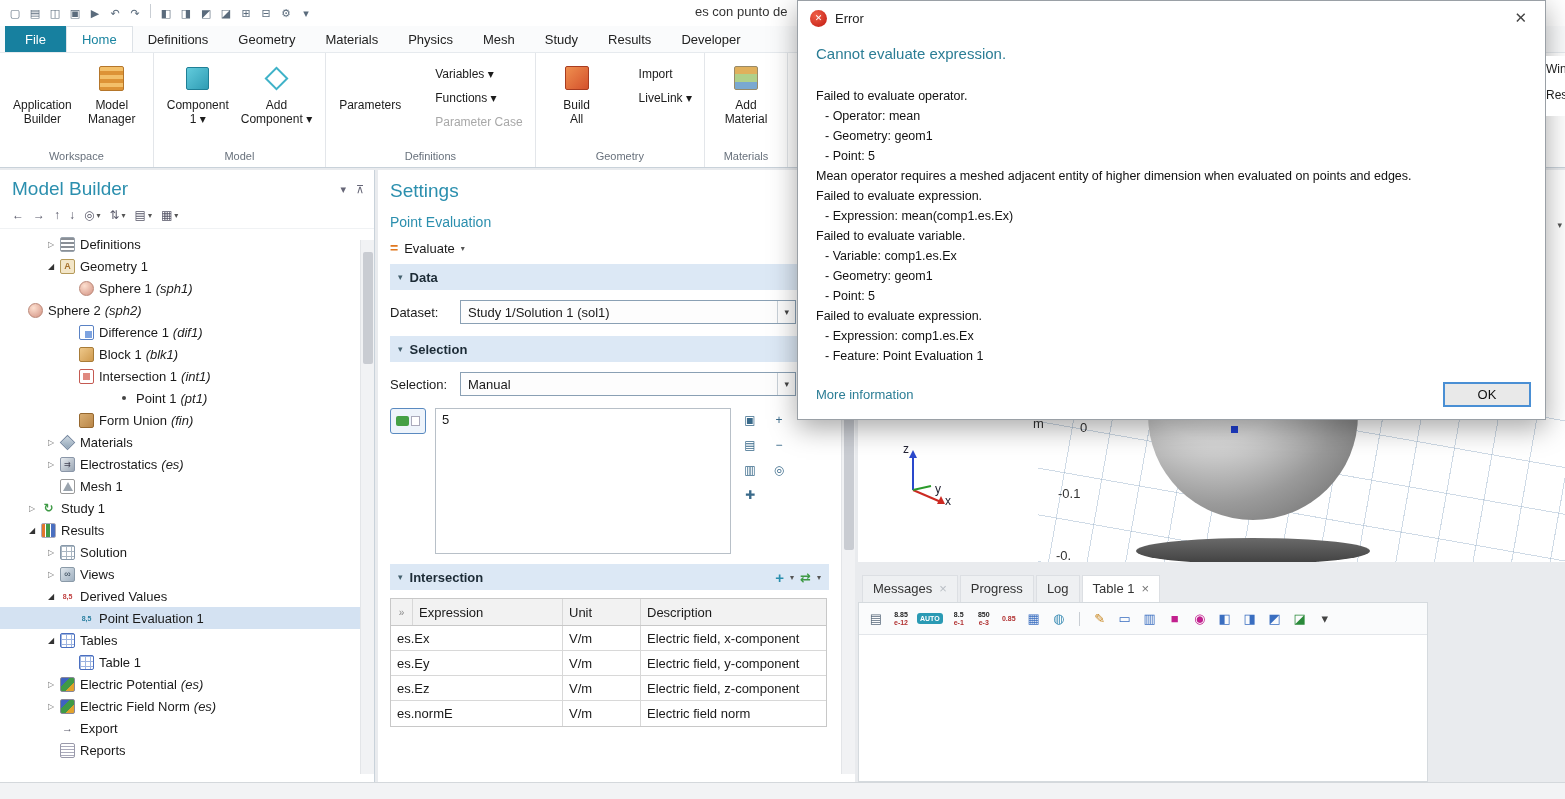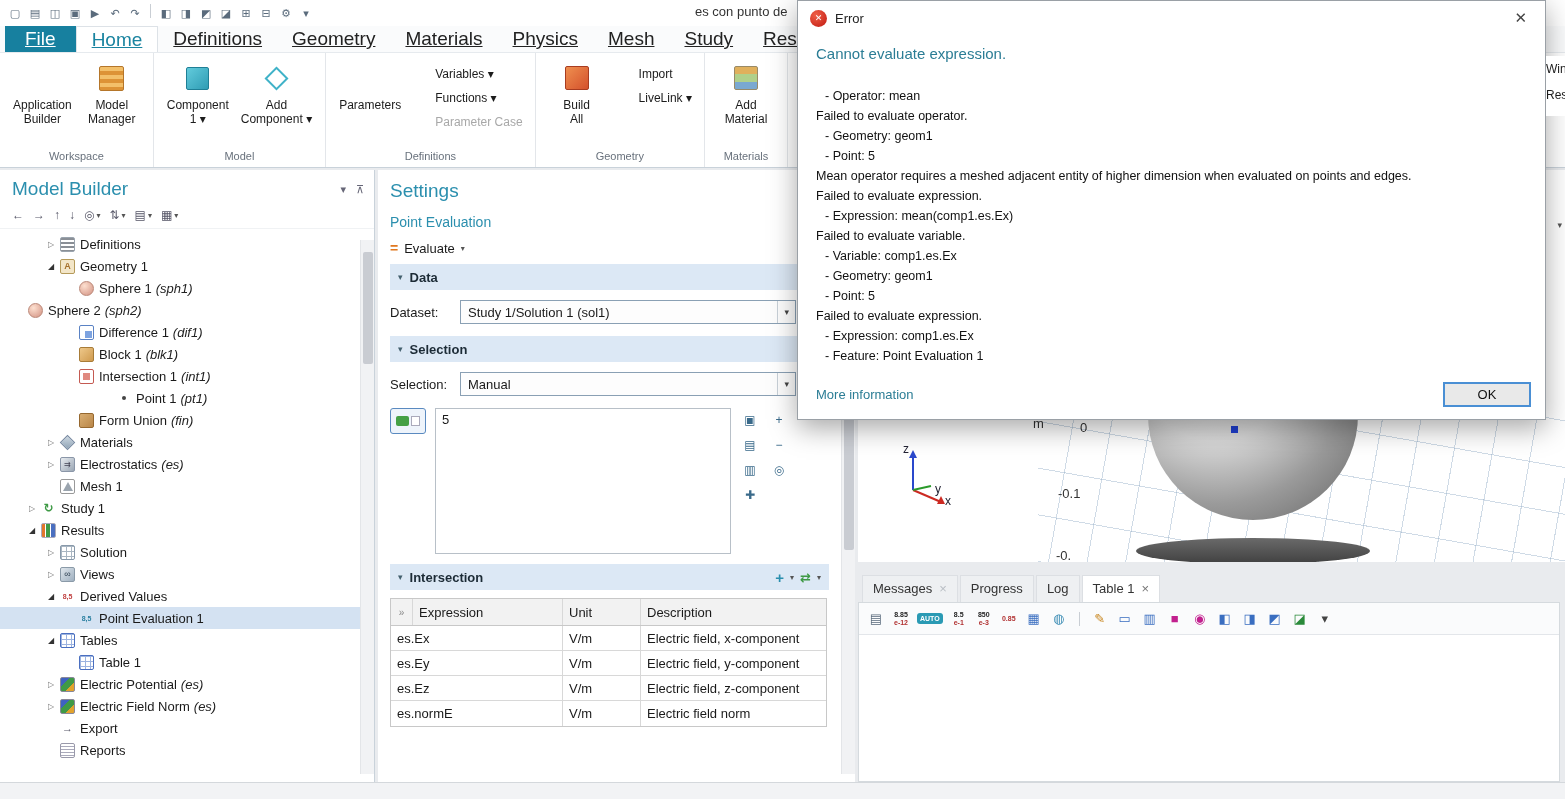--- a/index.html
+++ b/index.html
@@ -6,21 +6,21 @@
   html,body{width:1565px;height:799px;overflow:hidden;}
   body{font-family:"Liberation Sans","DejaVu Sans",sans-serif;font-size:13px;color:#1a1a1a;background:#e9ebee;position:relative;}
 
   
   #quickbar{position:absolute;left:0;top:0;width:1565px;height:26px;background:#fff;display:flex;align-items:center;padding:0 6px;gap:2px;}
   .qicon{width:18px;height:18px;display:inline-flex;align-items:center;justify-content:center;font-size:11px;color:#5a6b7c;cursor:default;}
   .qsep{width:1px;height:14px;background:#c9ced4;margin:0 4px;display:inline-block;}
   #wtitle{position:absolute;left:695px;top:4px;font-size:13px;color:#333;white-space:nowrap;}
 
   #ribbon-tabs{position:absolute;left:0;top:26px;width:1565px;height:27px;background:#fafbfc;display:flex;align-items:stretch;padding-left:5px;border-bottom:1px solid #e6eaee;}
-  .rtab{padding:5px 15px;font-size:19px;color:#222;display:flex;align-items:center;text-decoration:underline;}
+  .rtab{padding:5px 15px;font-size:13px;color:#222;display:flex;align-items:center;}
   .rtab.file{background:#17809f;color:#fff;padding:5px 20px;}
   .rtab.active{background:#fff;color:#1a84a0;border:1px solid #dde2e7;border-bottom:none;}
 
   #ribbon{position:absolute;left:0;top:53px;width:1565px;height:115px;background:#fff;border-bottom:1px solid #c9d2da;overflow:hidden;}
   #ribbon-groups{display:flex;height:100%;}
   .rgroup{display:flex;flex-direction:column;border-right:1px solid #e3e6ea;min-width:60px;}
   .rgcontent{flex:1;display:flex;align-items:flex-start;gap:2px;padding:6px 8px 0 8px;}
   .rglabel{text-align:center;font-size:11px;color:#68717c;padding:2px 4px 5px;}
   .rbig{display:flex;flex-direction:column;align-items:center;min-width:66px;padding:2px 5px;font-size:12px;line-height:14px;color:#1c1c1c;text-align:center;}
   .rbig .iconslot{height:34px;display:flex;align-items:center;justify-content:center;margin-bottom:3px;}
@@ -150,21 +150,21 @@
   #gt-01{left:200px;top:316px;}
   #gt-02{left:198px;top:378px;}
   #triad{position:absolute;left:35px;top:272px;}
   .triad-label{position:absolute;font-size:12px;color:#223;}
   #tl-z{left:10px;top:0px;color:#223;}
   #tl-y{left:42px;top:40px;}
   #tl-x{left:52px;top:52px;color:#223;}
   #gfx-more{position:absolute;right:3px;top:50px;font-size:9px;color:#555;}
 
   
-  #bottom-panel{position:absolute;left:858px;top:573px;width:702px;height:209px;}
+  #bottom-panel{position:absolute;left:858px;top:573px;width:570px;height:209px;}
   #btabs{display:flex;gap:2px;height:29px;align-items:flex-end;padding-left:4px;}
   .btab{background:#eef0f2;border:1px solid #dcdfe3;border-bottom:none;padding:5px 10px 6px;display:flex;align-items:center;gap:7px;font-size:13px;color:#333;}
   .btab.active{background:#fff;position:relative;z-index:2;}
   .tclose{color:#b9bec4;font-size:13px;}
   .btab.active .tclose{color:#777;}
   #bbody{position:absolute;left:0;top:29px;right:0;bottom:0;background:#fff;border:1px solid #d5dade;}
   #btoolbar{height:32px;display:flex;align-items:center;gap:7px;padding:0 8px;border-bottom:1px solid #e3e6ea;background:#fafbfc;}
   .bicon{display:inline-flex;align-items:center;justify-content:center;min-width:18px;height:24px;font-size:13px;}
   .bicon.num{flex-direction:column;font-size:7px;line-height:8px;color:#222;font-weight:bold;}
   .bicon.num div:last-child{color:#b03030;}
@@ -666,22 +666,22 @@
 
 <div id="error-dialog">
   <div class="dlg-head">
     <span class="err-badge">✕</span>
     <span class="dlg-title">Error</span>
     <span class="dlg-close">✕</span>
   </div>
   <div class="dlg-body">
     <div class="dlg-heading">Cannot evaluate expression.</div>
     <div id="dlg-lines">
+        <div class="dline">Failed to evaluate operator.</div>
         <div class="dline ind">- Operator: mean</div>
-        <div class="dline">Failed to evaluate operator.</div>
         <div class="dline ind">- Geometry: geom1</div>
         <div class="dline ind">- Point: 5</div>
         <div class="dline">Mean operator requires a meshed adjacent entity of higher dimension when evaluated on points and edges.</div>
         <div class="dline">Failed to evaluate expression.</div>
         <div class="dline ind">- Expression: mean(comp1.es.Ex)</div>
         <div class="dline">Failed to evaluate variable.</div>
         <div class="dline ind">- Variable: comp1.es.Ex</div>
         <div class="dline ind">- Geometry: geom1</div>
         <div class="dline ind">- Point: 5</div>
         <div class="dline">Failed to evaluate expression.</div>

